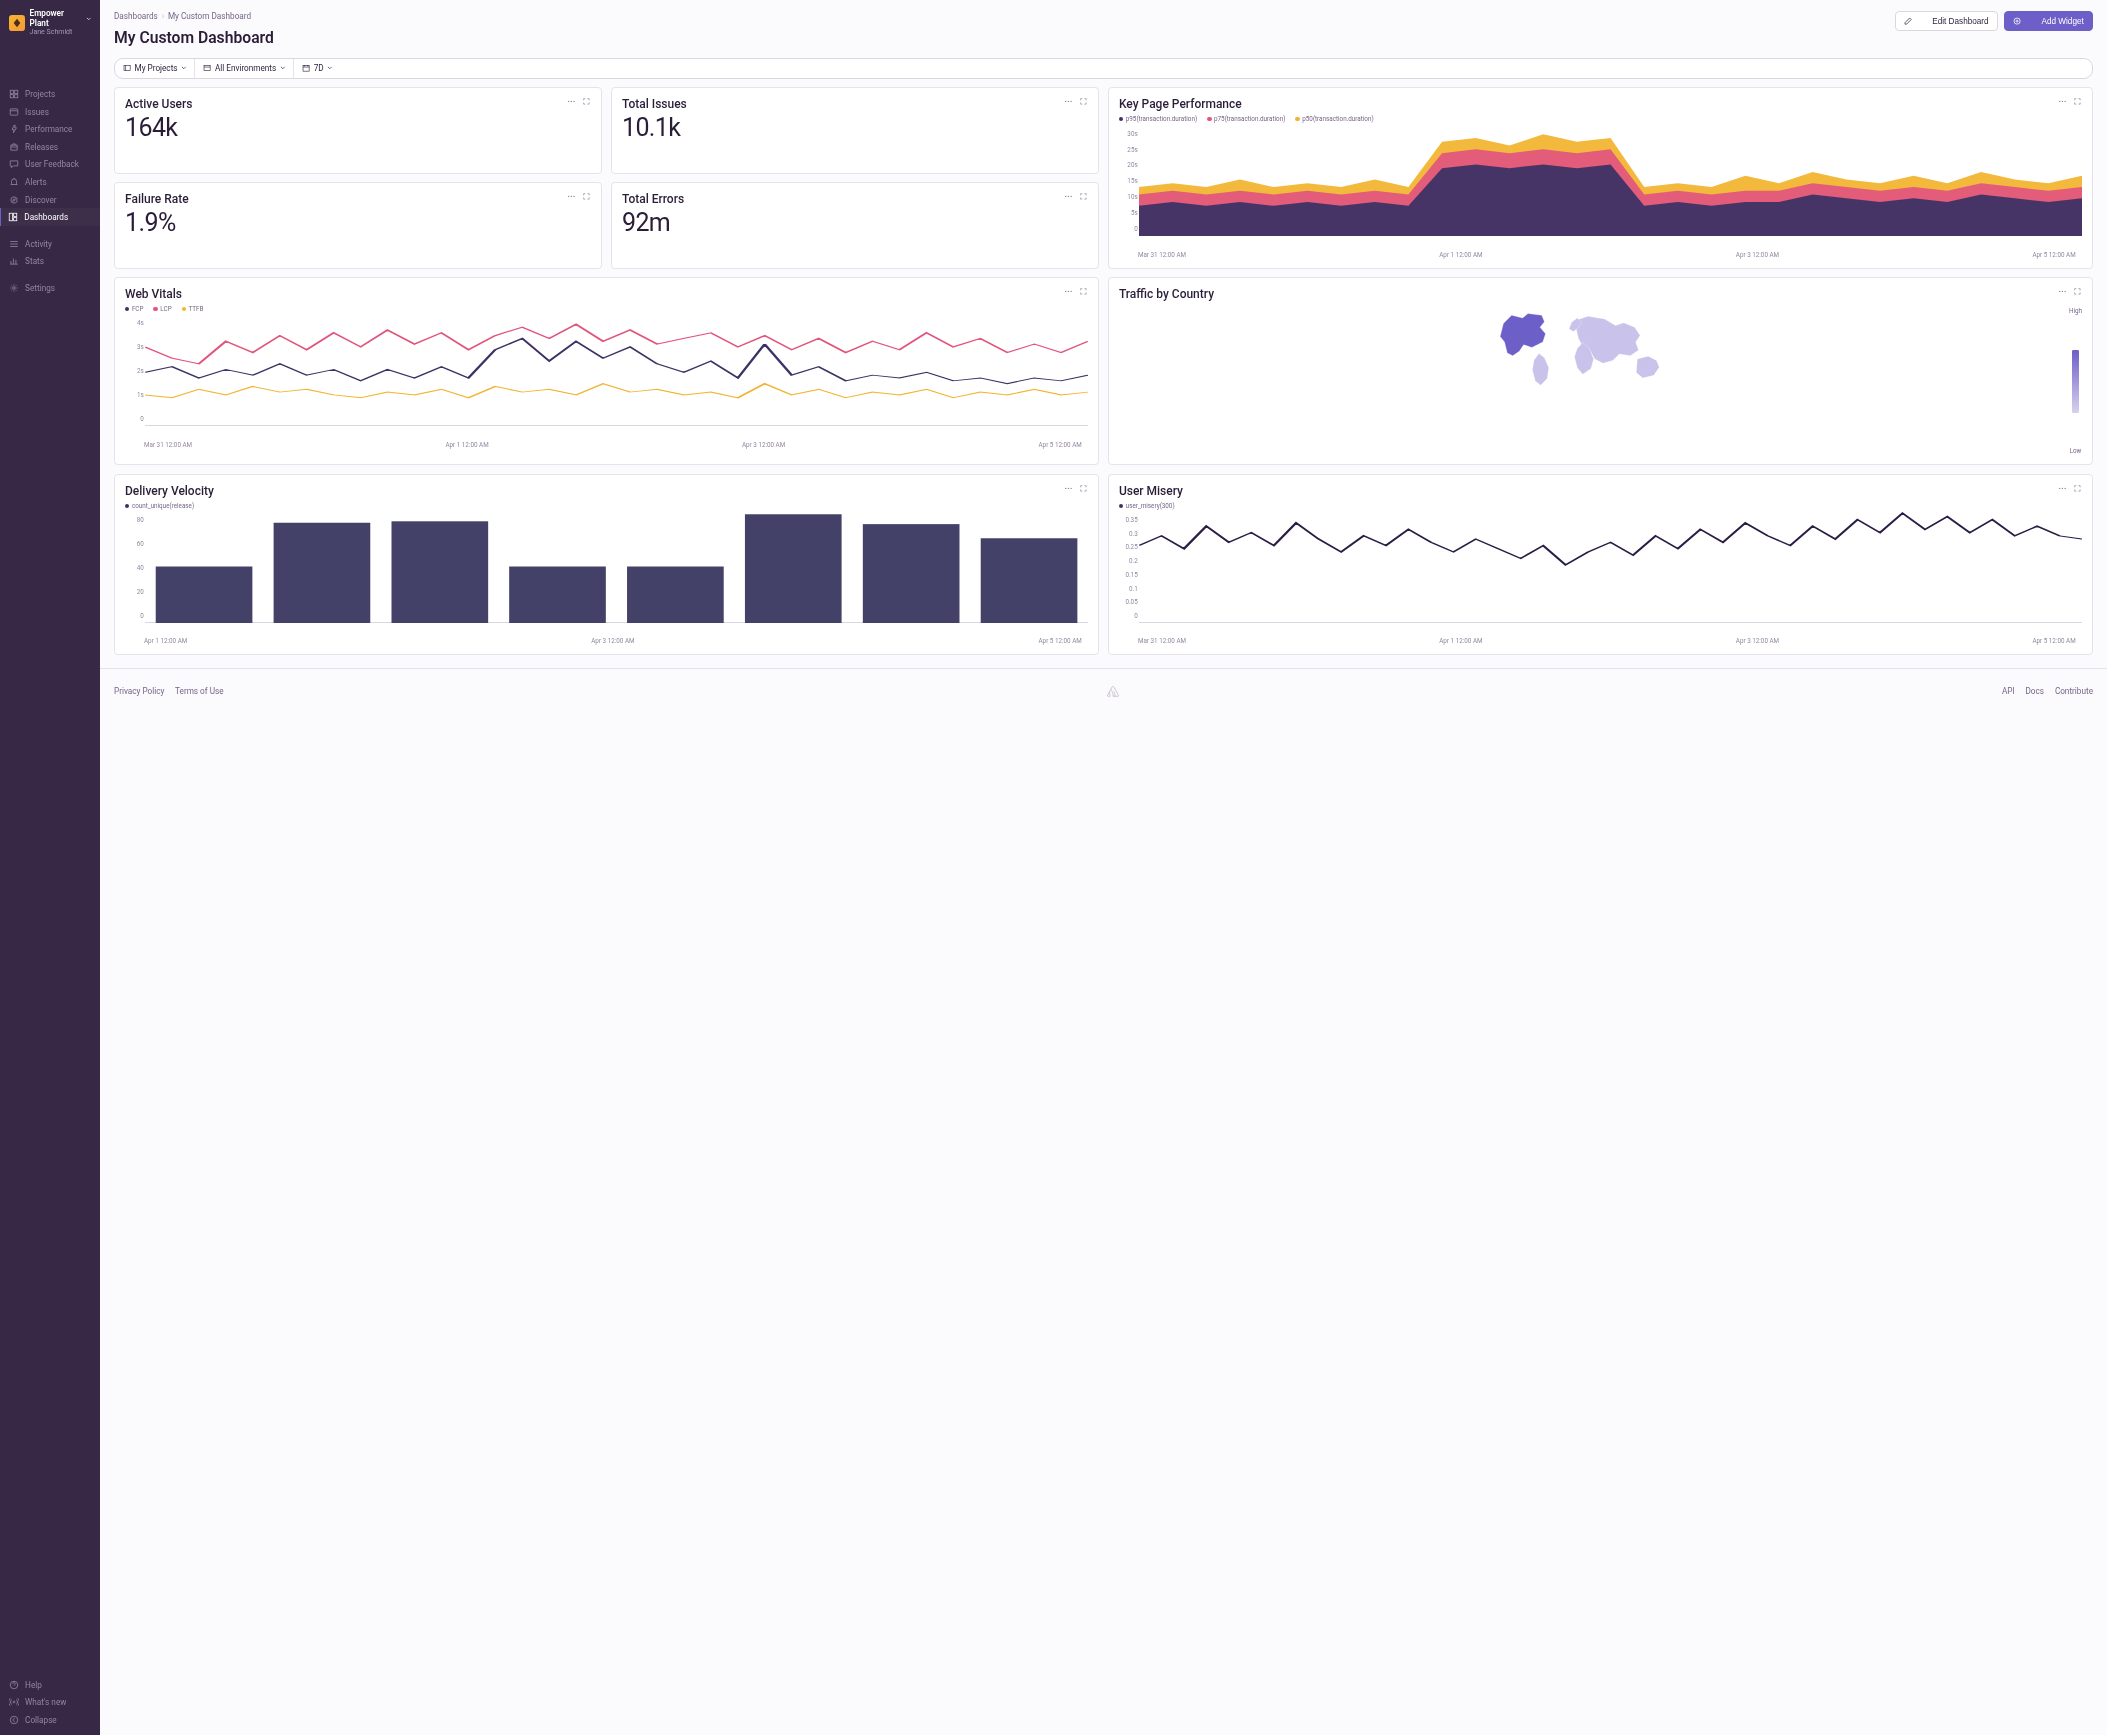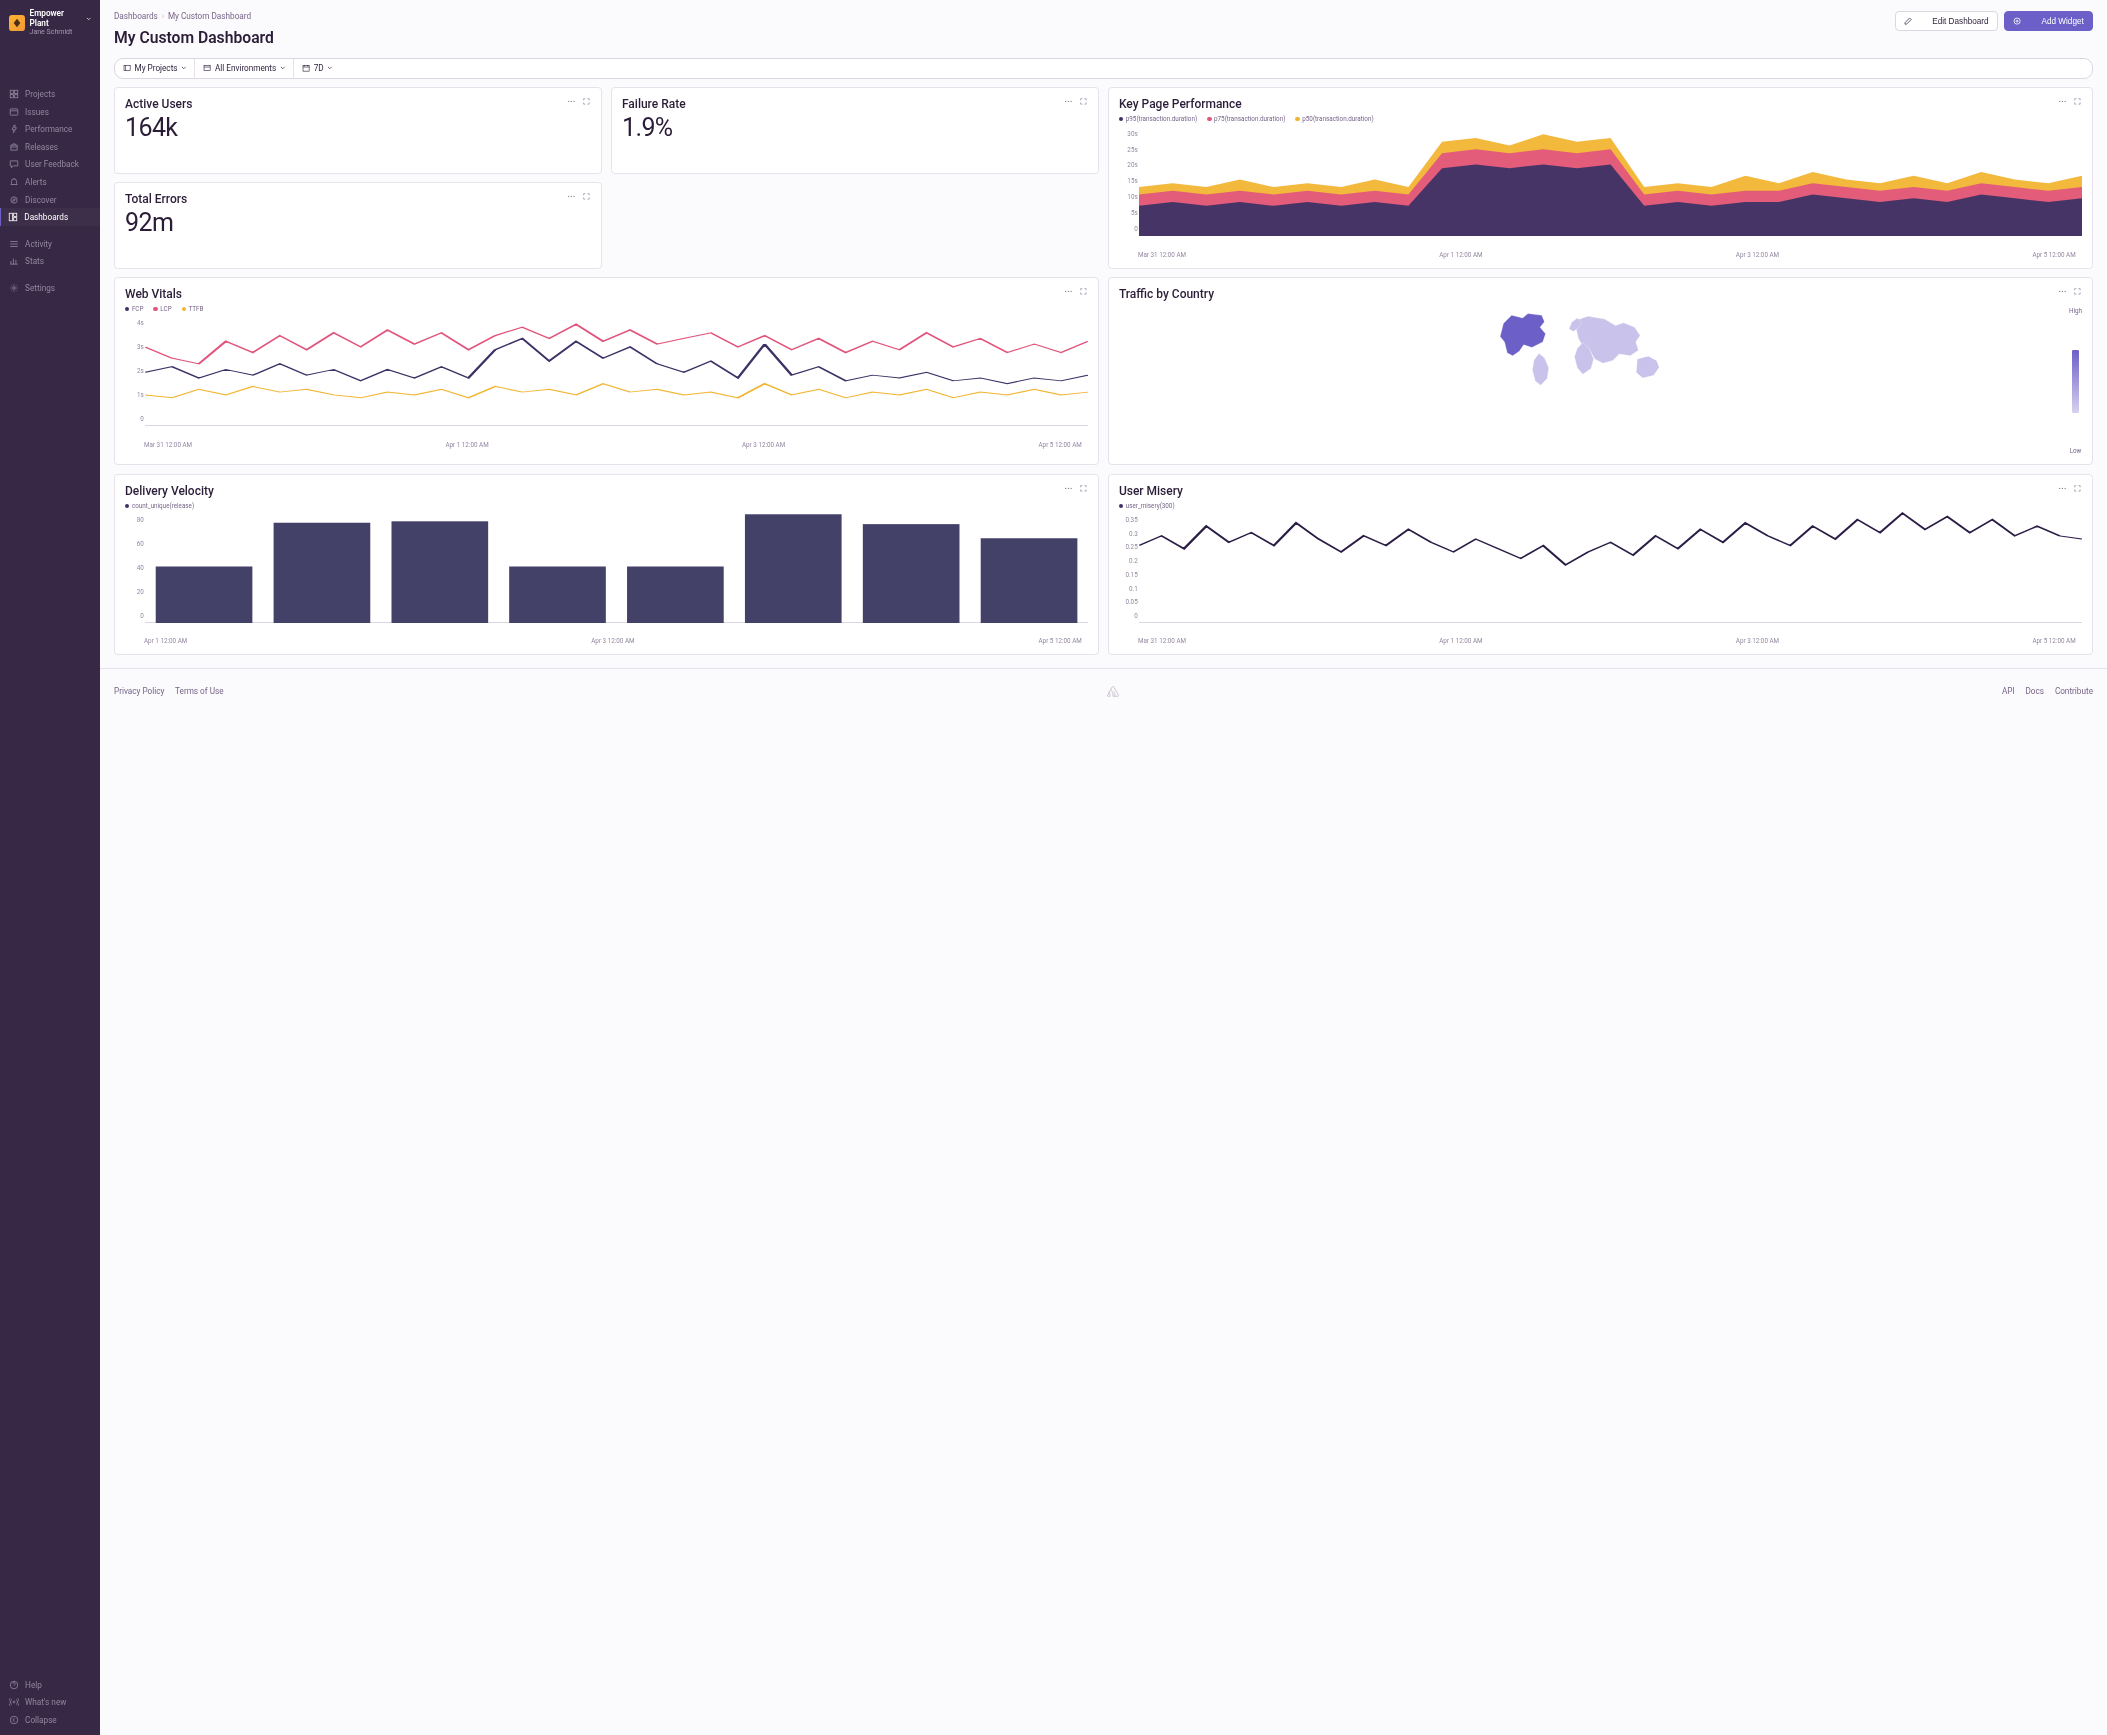--- a/index.html
+++ b/index.html
@@ -307,20 +307,40 @@
                   <svg viewBox="0 0 16 16" fill="none" stroke="currentColor" stroke-width="1.3">
                     <path d="M3 6V3h3M13 6V3h-3M3 10v3h3M13 10v3h-3"></path>
                   </svg>
                 </span>
             </div>
           </div>
           <div class="bignum">164k</div>
         </div>
         <div class="panel">
           <div class="panel-head">
+            <span class="panel-title">Total Issues</span>
+            <div class="panel-icons">
+              <span>
+                  <svg viewBox="0 0 16 16" fill="currentColor">
+                    <circle cx="3" cy="8" r="1.3"></circle>
+                    <circle cx="8" cy="8" r="1.3"></circle>
+                    <circle cx="13" cy="8" r="1.3"></circle>
+                  </svg>
+                </span>
+              <span>
+                  <svg viewBox="0 0 16 16" fill="none" stroke="currentColor" stroke-width="1.3">
+                    <path d="M3 6V3h3M13 6V3h-3M3 10v3h3M13 10v3h-3"></path>
+                  </svg>
+                </span>
+            </div>
+          </div>
+          <div class="bignum">10.1k</div>
+        </div>
+        <div class="panel">
+          <div class="panel-head">
             <span class="panel-title">Failure Rate</span>
             <div class="panel-icons">
               <span>
                   <svg viewBox="0 0 16 16" fill="currentColor">
                     <circle cx="3" cy="8" r="1.3"></circle>
                     <circle cx="8" cy="8" r="1.3"></circle>
                     <circle cx="13" cy="8" r="1.3"></circle>
                   </svg>
                 </span>
               <span>

